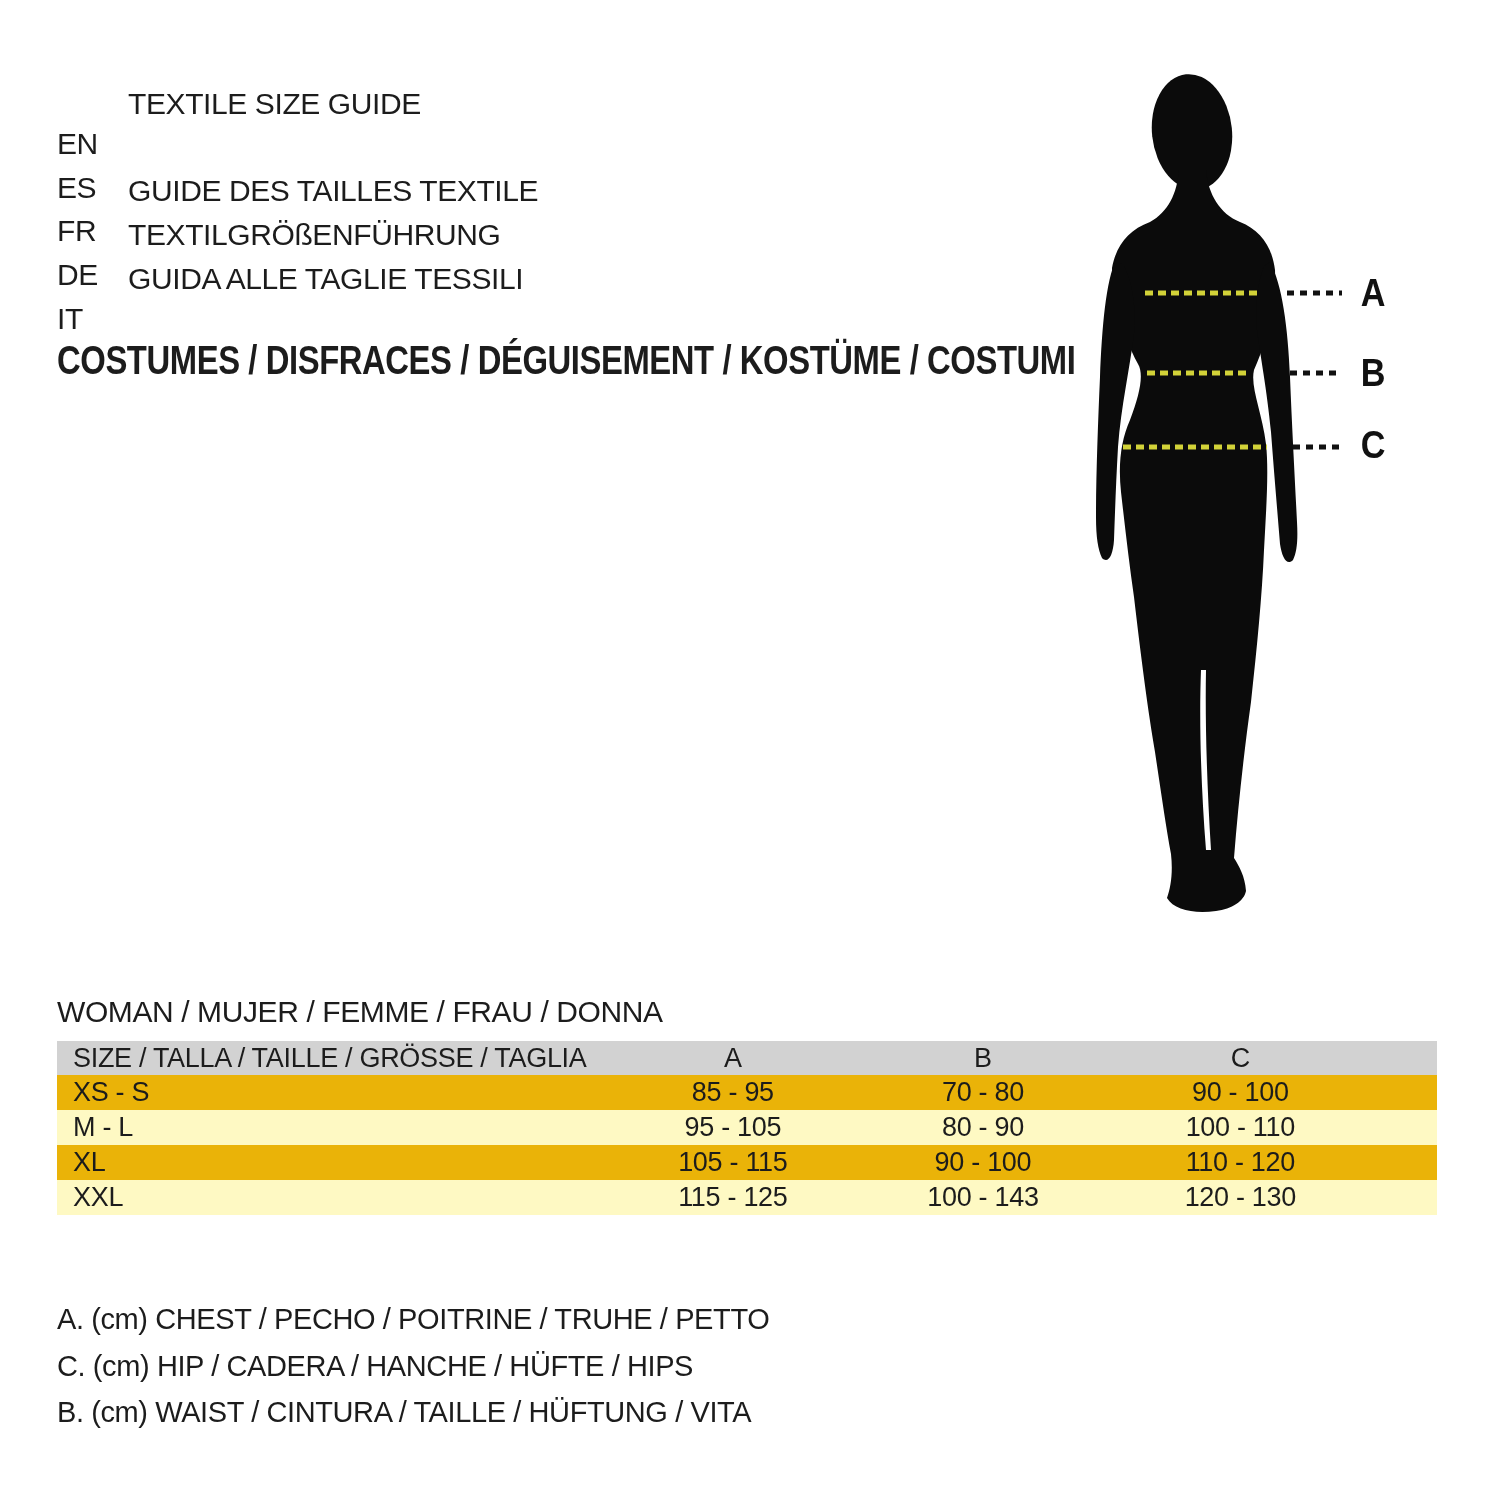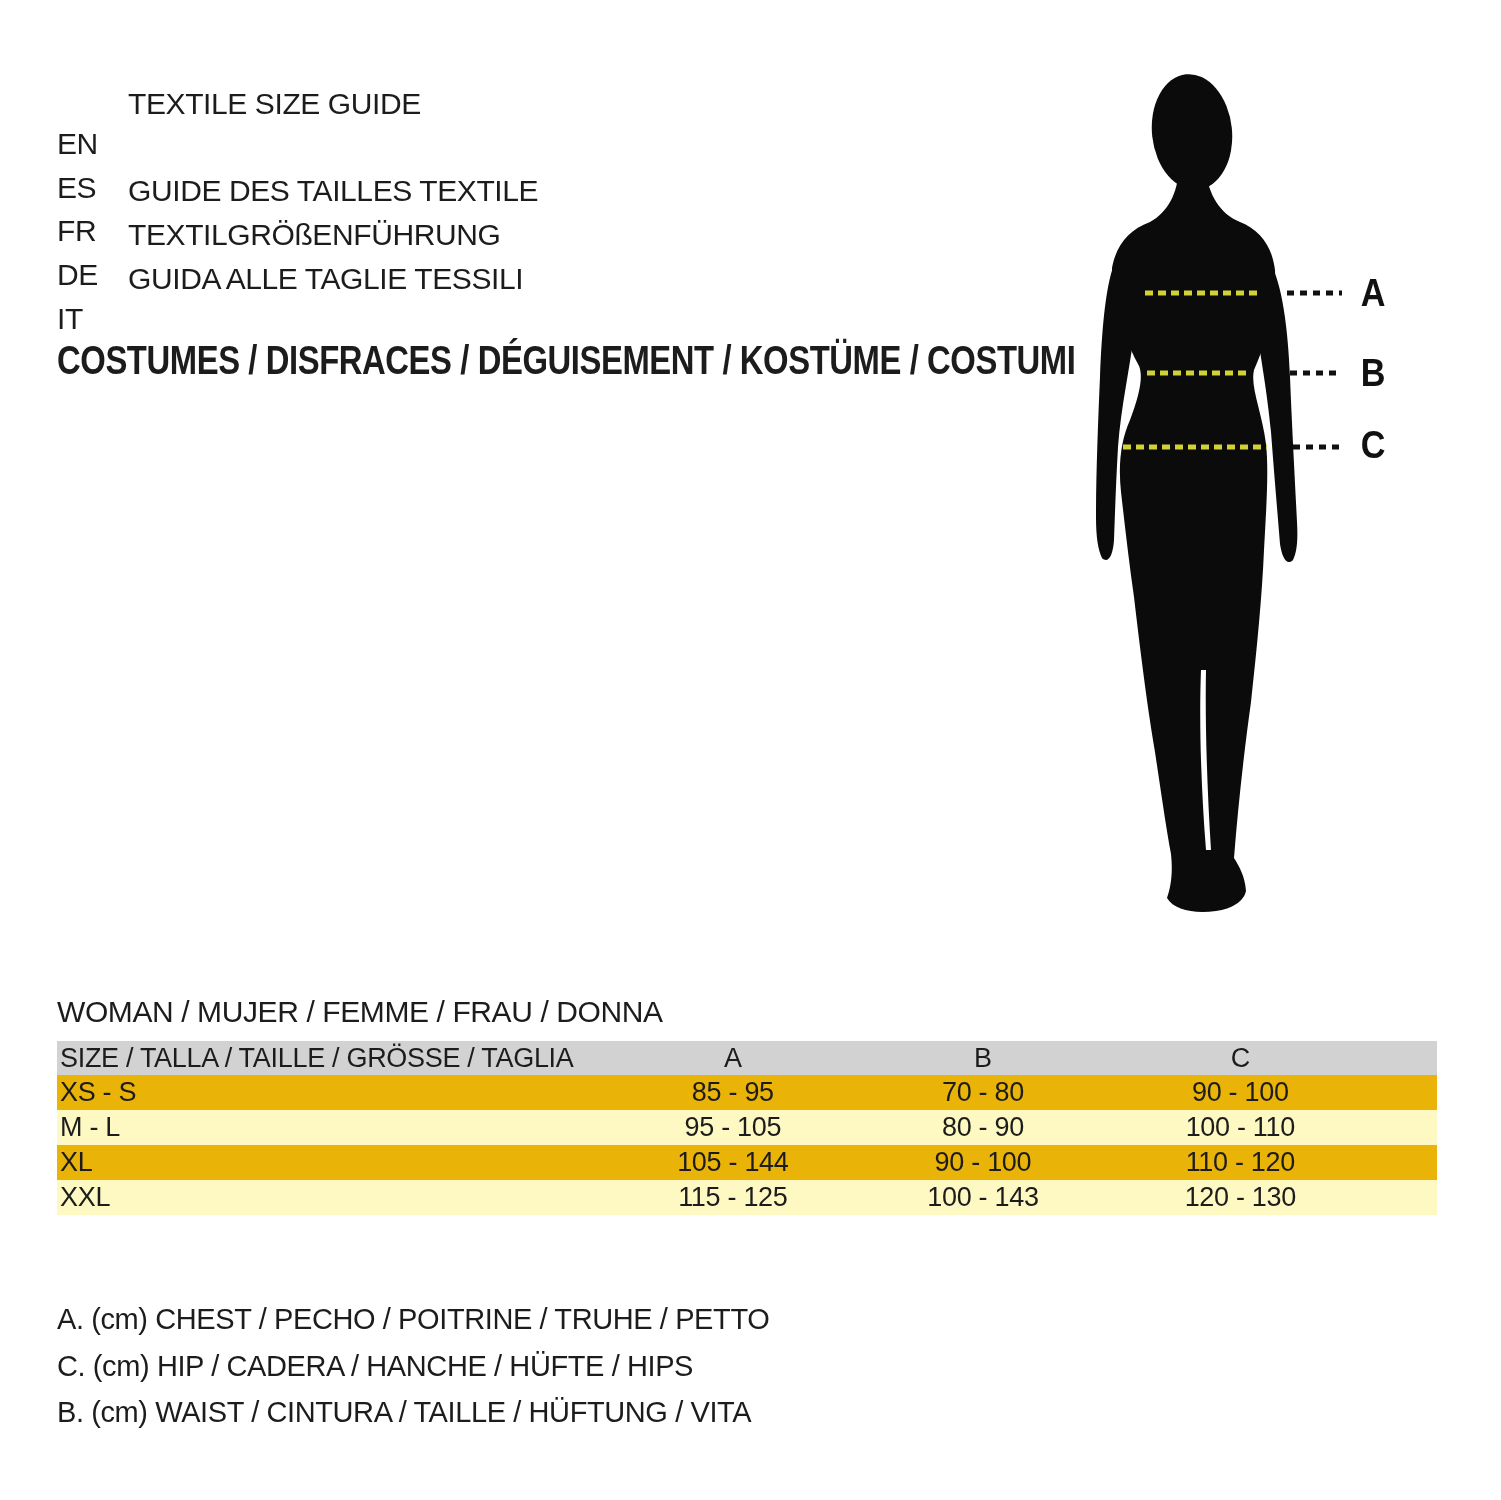--- a/index.html
+++ b/index.html
@@ -38,21 +38,21 @@
     position:absolute;left:57px;top:996px;
     font-size:30px;line-height:32px;font-weight:500;letter-spacing:-0.4px;
   }
   
   .size-table{position:absolute;left:57px;top:1041px;width:1380px;font-size:27px;letter-spacing:-0.3px;}
   .t-row{display:grid;grid-template-columns:40.1% 17.75% 18.5% 18.8% 4.85%;align-items:center;}
   .t-row.header{background:#d2d2d2;height:34px;font-weight:500;}
   .t-row.r0{background:#eab308;height:35px;}
   .t-row.r1{background:#fef9c3;height:35px;}
   .t-cell{white-space:nowrap;}
-  .t-cell.size{padding-left:3px;text-align:left;}
+  .t-cell.size{padding-left:16px;text-align:left;}
   .t-cell.num{text-align:center;}
   
   .legend{position:absolute;left:57px;top:1296px;}
   .legend-line{height:46.5px;line-height:46.5px;font-size:29px;letter-spacing:-0.4px;font-weight:500;white-space:nowrap;}
 </style>
 </head>
 <body>
 
 <div class="page">
 
@@ -155,21 +155,21 @@
     </div>
     <div class="t-row r1">
       <div class="t-cell size">M - L</div>
       <div class="t-cell num">95 - 105</div>
       <div class="t-cell num">80 - 90</div>
       <div class="t-cell num">100 - 110</div>
       <div class="t-cell"></div>
     </div>
     <div class="t-row r0">
       <div class="t-cell size">XL</div>
-      <div class="t-cell num">105 - 144</div>
+      <div class="t-cell num">105 - 115</div>
       <div class="t-cell num">90 - 100</div>
       <div class="t-cell num">110 - 120</div>
       <div class="t-cell"></div>
     </div>
     <div class="t-row r1">
       <div class="t-cell size">XXL</div>
       <div class="t-cell num">115 - 125</div>
       <div class="t-cell num">100 - 143</div>
       <div class="t-cell num">120 - 130</div>
       <div class="t-cell"></div>

